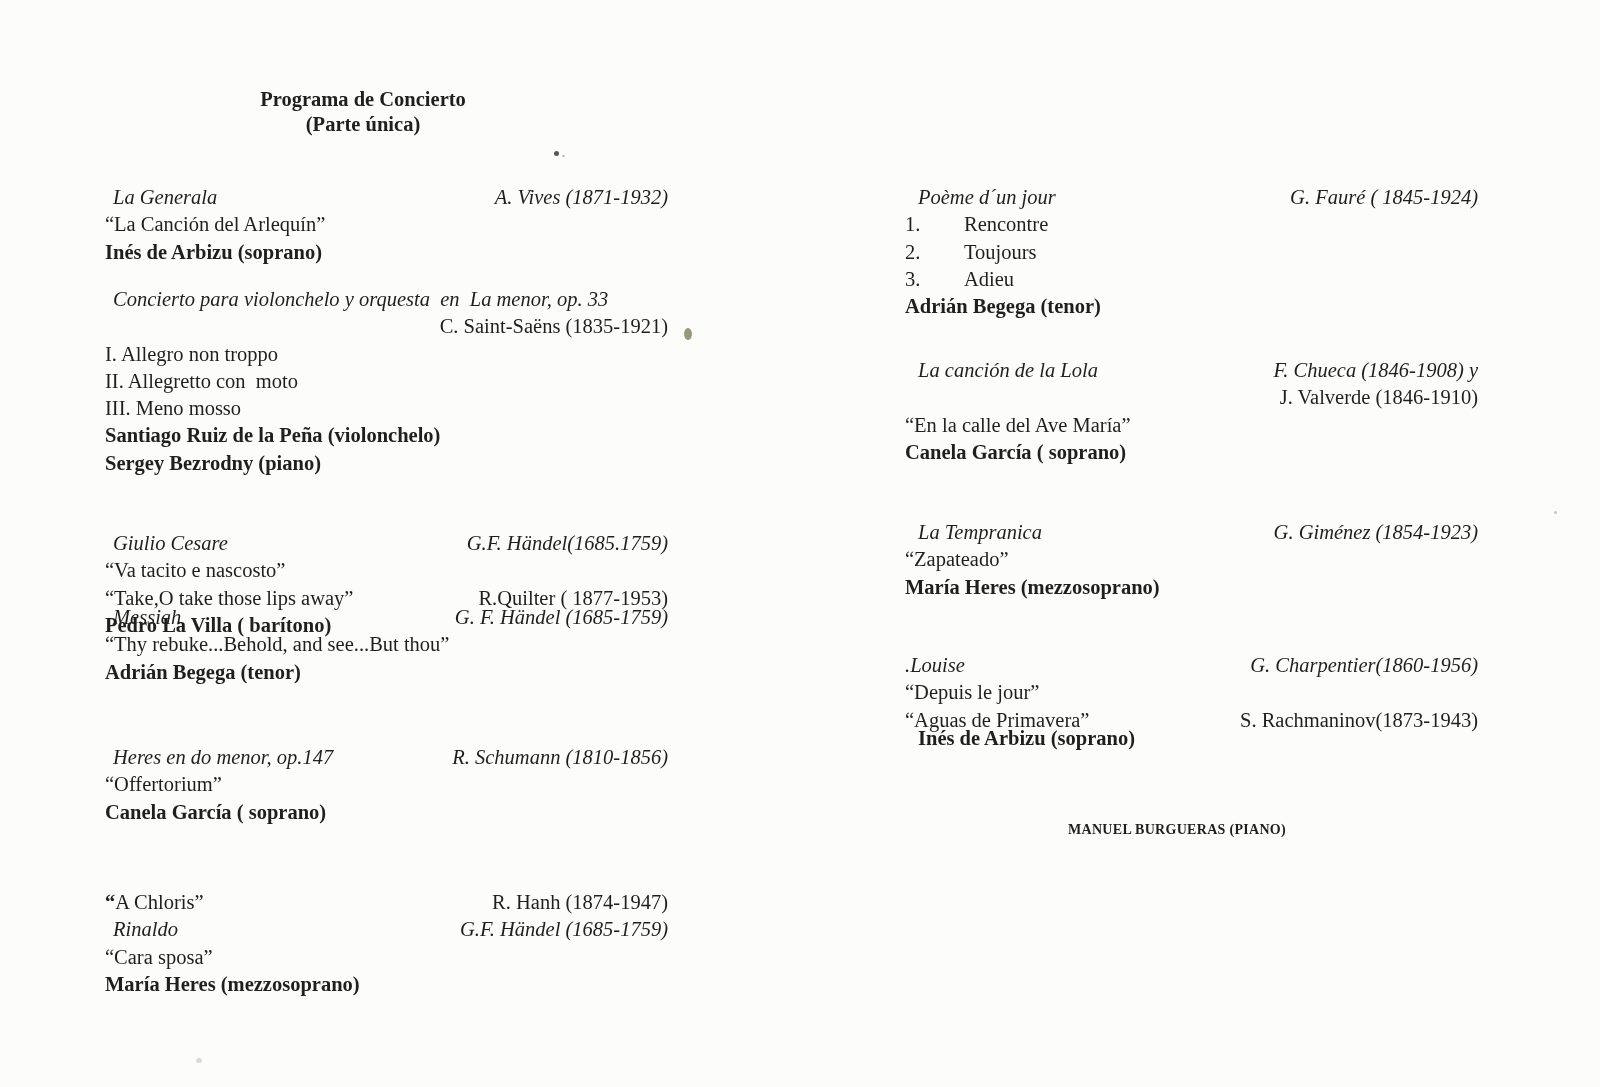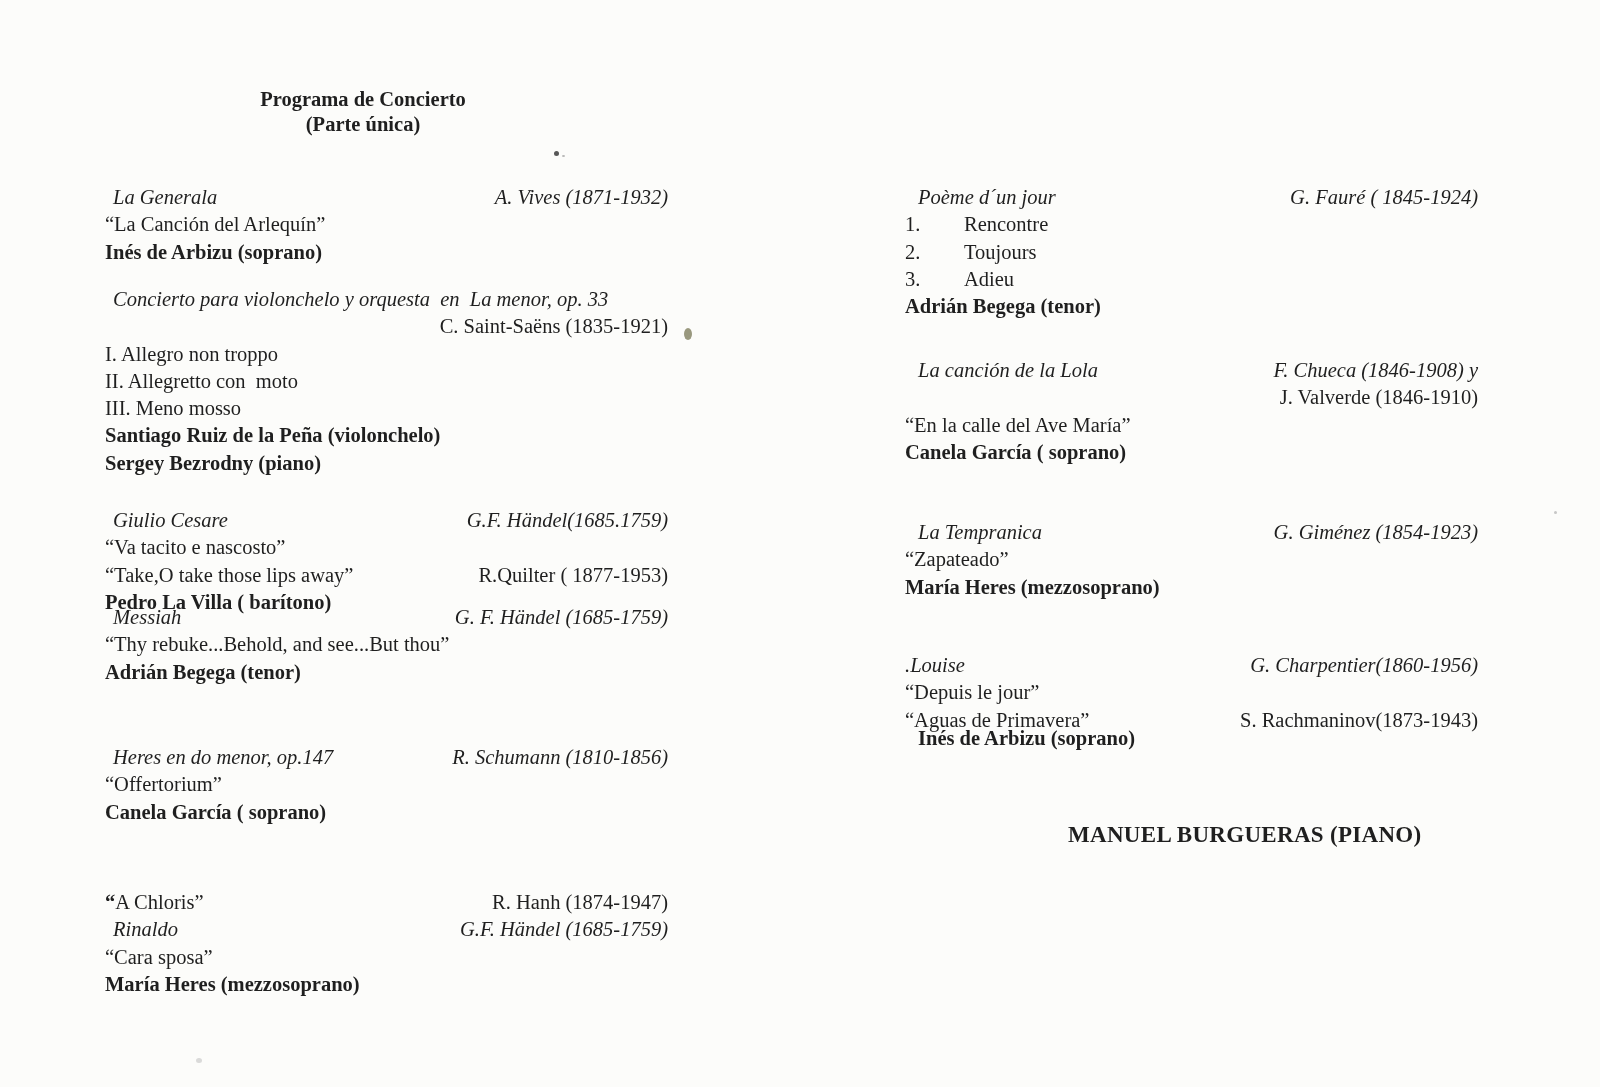--- a/index.html
+++ b/index.html
@@ -12,21 +12,21 @@
     font-size:20.5px;
     overflow:hidden;
   }
   .col{position:absolute;top:0;height:1087px;}
   #col-left{left:105px;width:563px;}
   #col-right{left:905px;width:573px;}
   .block{position:absolute;left:0;width:100%;}
   
   #col-left  .block0{top:184px}
   #col-left  .block1{top:286px}
-  #col-left  .block2{top:507px}
+  #col-left  .block2{top:530px}
   #col-left  .block3{top:604px}
   #col-left  .block4{top:744px}
   #col-left  .block5{top:889px}
   #col-right .block0{top:184px}
   #col-right .block1{top:357px}
   #col-right .block2{top:519px}
   #col-right .block3{top:652px}
 
   .line{display:flex;justify-content:space-between;align-items:baseline;line-height:27.3px;}
   .l,.r{white-space:pre-wrap;}
@@ -38,21 +38,21 @@
   .ind-sm .l{padding-left:8px;}
   .ind-md .l{padding-left:13px;}
   .tight{line-height:22px;margin-top:-7px;}
 
   #title-block{
     position:absolute;left:0;top:87px;width:516px;
     text-align:center;font-weight:bold;line-height:24.5px;
   }
   #footer-credit{
     position:absolute;left:1068px;top:822px;
-    font-weight:bold;font-size:23px;letter-spacing:0.3px;
+    font-weight:bold;font-size:14px;letter-spacing:0.3px;
   }
   .artifact{position:absolute;border-radius:50%;}
 </style>
 </head>
 <body>
 
 <div class="page">
 
   <div class="col" id="col-left">
     <div id="title-block">

